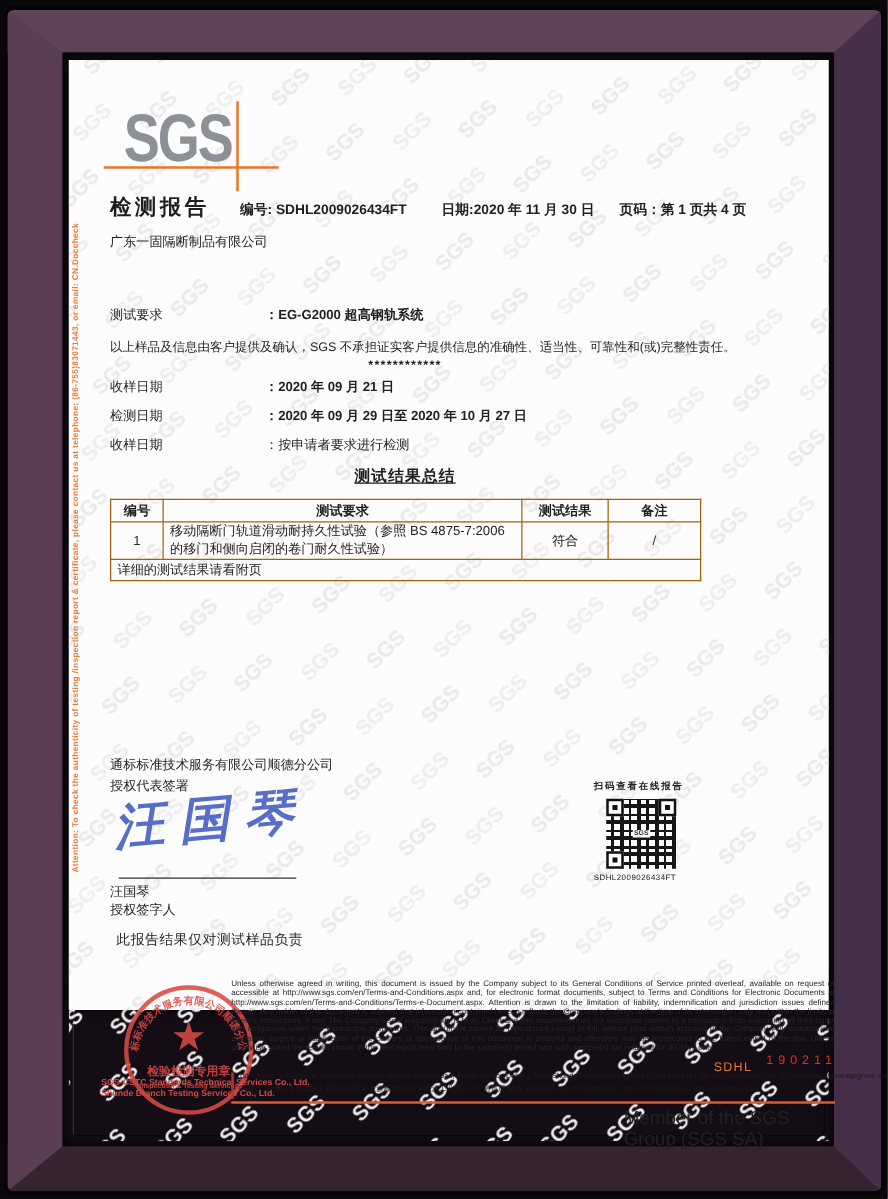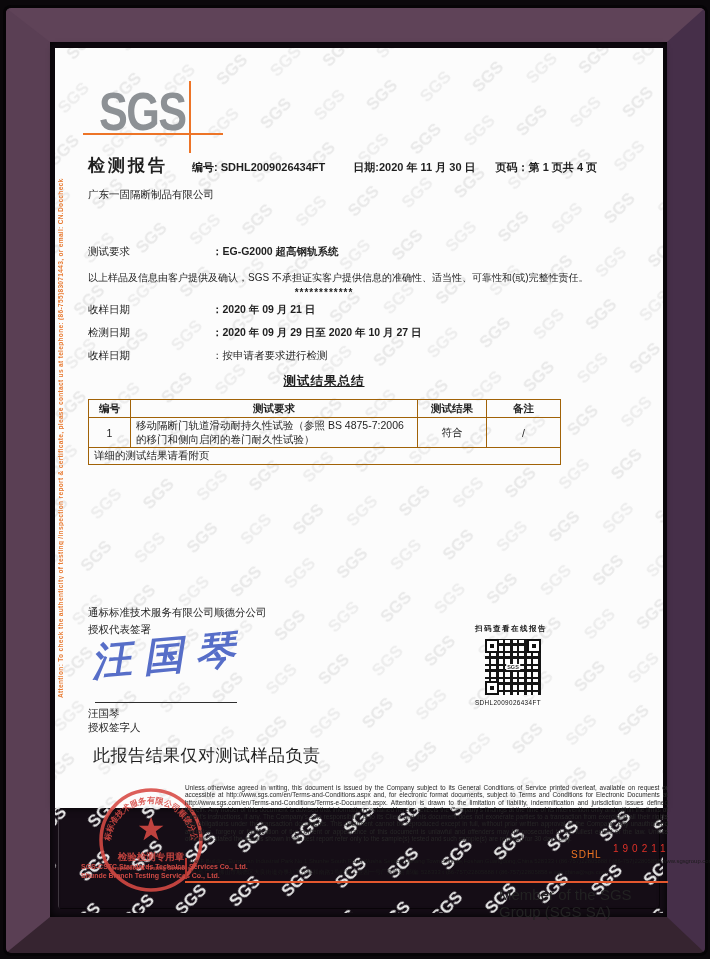--- a/index.html
+++ b/index.html
@@ -45,21 +45,21 @@
   td.req{line-height:13.5px;padding:2px 6px;}
   td.foot{border-top:1px solid #3c3c3c;padding:2px 5px;}
   
   .sig-co{position:absolute;left:33px;top:556px;font-size:10.5px;line-height:16.5px;white-space:nowrap;}
   .sig-script{position:absolute;left:36px;top:580px;font-family:"DejaVu Serif",serif;font-style:italic;
               font-weight:bold;font-size:40px;color:#4a63c4;letter-spacing:12px;transform:rotate(-5deg);
               white-space:nowrap;opacity:.92;}
   .sig-line{position:absolute;left:40px;top:654px;width:142px;border-top:1.5px solid #2e2e2e;}
   .sig-name{position:absolute;left:33px;top:659px;font-size:10.5px;}
   .sig-title{position:absolute;left:33px;top:673px;font-size:10.5px;}
-  .sig-note{position:absolute;left:38px;top:696px;font-size:17px;letter-spacing:.5px;}
+  .sig-note{position:absolute;left:38px;top:696px;font-size:11px;letter-spacing:.5px;}
   
   .qr-block{position:absolute;left:420px;top:576px;width:76px;text-align:left;}
   .qr-caption{font-size:7.5px;letter-spacing:1.5px;font-weight:bold;color:#222;}
   .qr-box{position:relative;width:62px;height:62px;margin:2px auto 1px;background-color:#fff;
           padding:3px;box-sizing:border-box;background-clip:content-box;
           background-image:
             repeating-linear-gradient(0deg,#161616 0 3px,transparent 3px 6px,#161616 6px 8px,transparent 8px 13px),
             repeating-linear-gradient(90deg,#161616 0 3px,transparent 3px 7px,#161616 7px 9px,transparent 9px 14px);}
   .finder{position:absolute;width:14px;height:14px;border:2.5px solid #111;box-sizing:border-box;background:#fff;}
   .finder::after{content:"";position:absolute;left:2.5px;top:2.5px;width:4px;height:4px;background:#111;}

